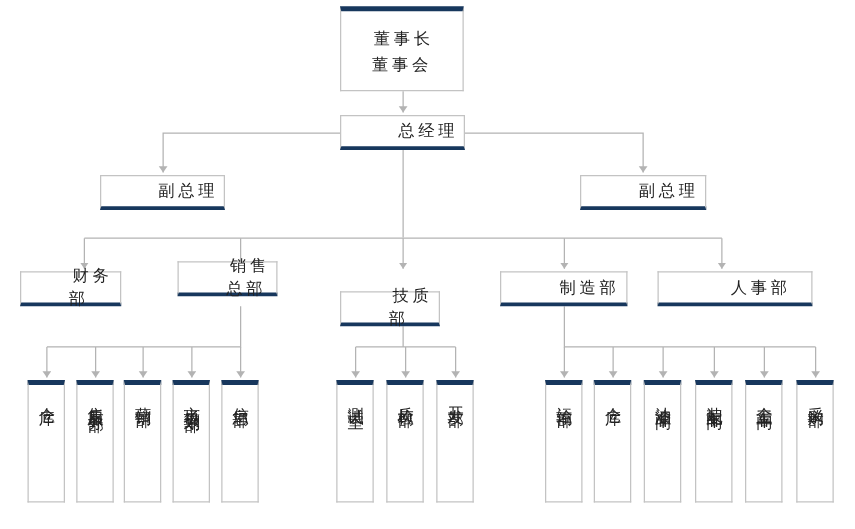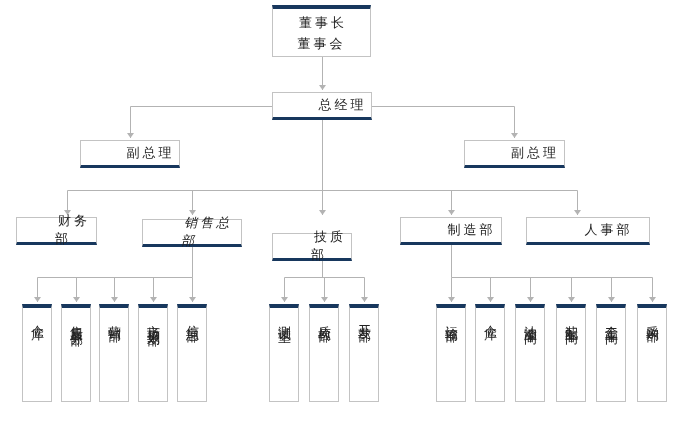--- a/index.html
+++ b/index.html
@@ -9,21 +9,21 @@
     color:#222222;overflow:hidden;
   }
   .canvas svg{position:absolute;left:0;top:0;z-index:1;}
   .node{
     position:absolute;z-index:2;box-sizing:border-box;background:#ffffff;
     border:1px solid #c3c3c3;display:flex;align-items:center;justify-content:center;
     font-size:13px;letter-spacing:3px;text-indent:3px;color:#222222;
   }
   .bar-top{border-top:4px solid #17375d;}
   .bar-bottom{border-bottom:3px solid #17375d;padding-left:38px;}
-  .root{white-space:pre-line;text-align:center;line-height:21px;height:52px;}
+  .root{white-space:pre-line;text-align:center;line-height:21px;height:68px;}
   .lvl-h{height:28px;}
   .lvl-v{
     width:30px;height:98px;align-items:flex-start;padding-top:7px;
     letter-spacing:0;text-indent:0;
   }
   .vtext{
     writing-mode:vertical-rl;text-orientation:upright;
     font-size:13px;letter-spacing:2px;line-height:14px;
   }
 </style>
@@ -78,21 +78,21 @@
 
   <div class="node bar-top root" style="left:272px;top:5px;width:99px;">董事长
 董事会</div>
 
   <div class="node lvl-h bar-bottom" style="left:272px;top:92px;width:100px;">总经理</div>
 
   <div class="node lvl-h bar-bottom" style="left:80px;top:140px;width:100px;">副总理</div>
   <div class="node lvl-h bar-bottom" style="left:464px;top:140px;width:101px;">副总理</div>
 
   <div class="node lvl-h bar-bottom" style="left:16px;top:217px;width:81px;">财务部</div>
-  <div class="node lvl-h bar-bottom" style="left:142px;top:219px;width:100px;font-style:italic;">销售总部</div>
+  <div class="node lvl-h bar-bottom" style="left:142px;top:209px;width:80px;">销售总部</div>
   <div class="node lvl-h bar-bottom" style="left:272px;top:233px;width:80px;">技质部</div>
   <div class="node lvl-h bar-bottom" style="left:400px;top:217px;width:102px;">制造部</div>
   <div class="node lvl-h bar-bottom" style="left:526px;top:217px;width:124px;">人事部</div>
 
   <div class="node lvl-v bar-top" style="left:22px;top:304px;">
     <span class="vtext">仓库</span>
     </div>
   <div class="node lvl-v bar-top" style="left:61px;top:304px;">
     <span class="vtext">售后服务部</span>
     </div>

